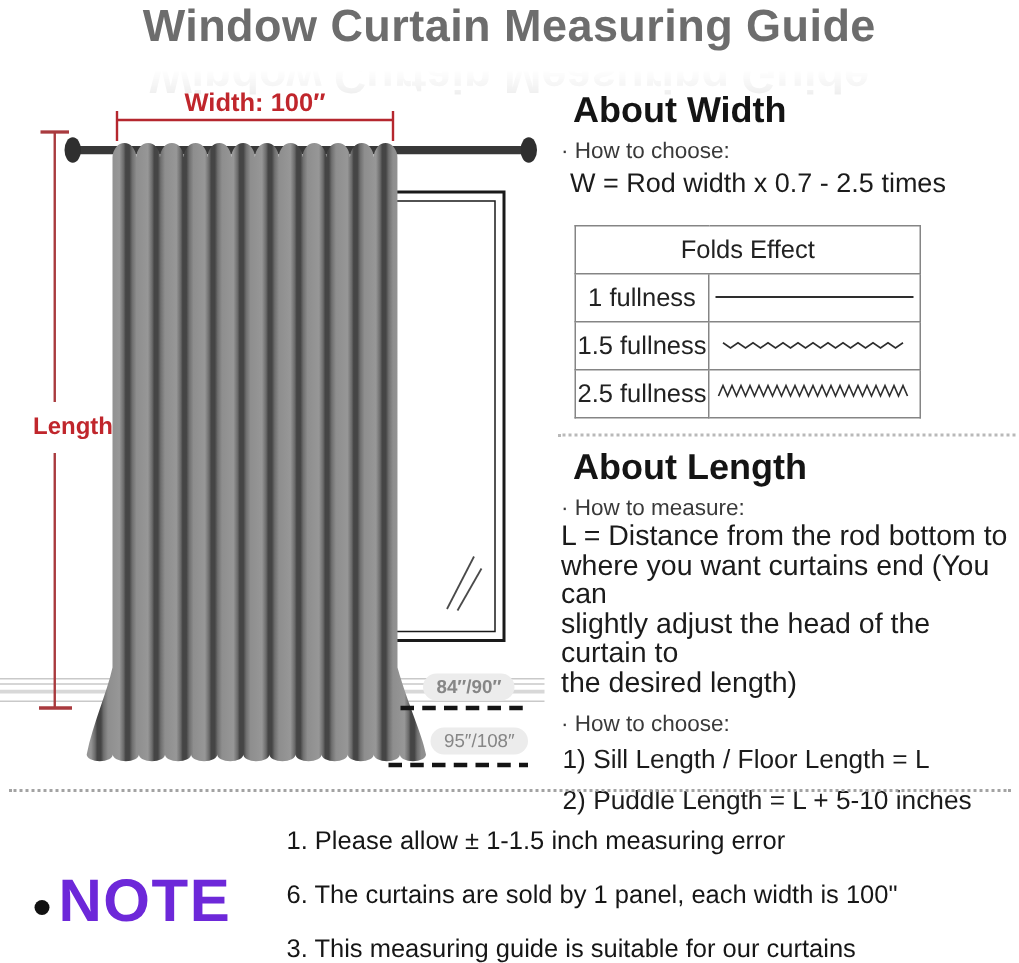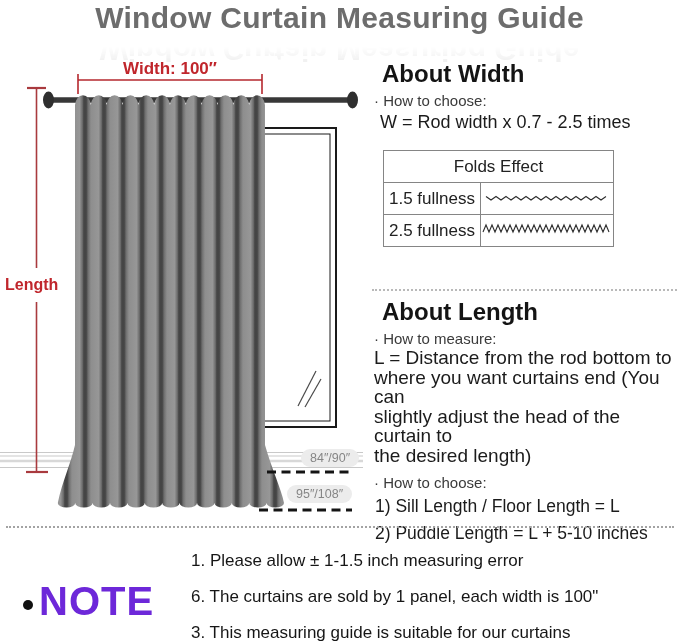--- a/index.html
+++ b/index.html
@@ -18,28 +18,28 @@
     opacity:.15;
     -webkit-mask-image:linear-gradient(to bottom, rgba(0,0,0,.9), transparent 60%);
     mask-image:linear-gradient(to bottom, rgba(0,0,0,.9), transparent 60%);
   }
   
   .width-label {
     position:absolute; left:78px; top:59px; width:184px; text-align:center;
     color:#c0262c; font-size:17px; font-weight:600;
   }
   .length-label {
-    position:absolute; left:5px; top:276px;
+    position:absolute; left:22px; top:276px;
     color:#c0262c; font-size:16px; font-weight:600;
   }
   .pill {
     position:absolute; background:#ececec; border-radius:9px;
     color:#868686; font-size:12.5px; padding:2px 9px; white-space:nowrap;
   }
-  .pill-sill  { left:301px; top:449px; }
+  .pill-sill  { left:282px; top:449px;font-weight:bold; }
   .pill-floor { left:287px; top:485px; }
   .diagram-svg { position:absolute; left:0; top:0; }
   
   .about-width { position:absolute; left:372px; top:60px; width:302px; }
   .section-heading { margin:0 0 4px 10px; font-size:24px; font-weight:600; color:#141414; }
   .bullet-line { margin:2px 0 1px 2px; font-size:15px; color:#3a3a3a; }
   .formula { margin:3px 0 0 8px; font-size:18px; font-weight:500; color:#1b1b1b; }
 
   .folds-table {
     position:absolute; left:383px; top:150px; width:231px;
@@ -162,20 +162,28 @@
     <div class="bullet-line">· How to choose:</div>
     <div class="formula">W = Rod width x 0.7 - 2.5 times</div>
   </div>
 
   <table class="folds-table">
     <tbody>
         <tr>
       <th colspan="2">Folds Effect</th>
     </tr>
     <tr>
+      <td class="label-cell">1 fullness</td>
+      <td class="effect-cell">
+        <svg width="140" height="12">
+          <line x1="4" y1="6" x2="136" y2="6" stroke="#2e2e2e" stroke-width="1.3"></line>
+        </svg>
+      </td>
+    </tr>
+    <tr>
       <td class="label-cell">1.5 fullness</td>
       <td class="effect-cell">
         <svg width="126" height="12">
           <polyline fill="none" stroke="#2e2e2e" stroke-width="1.1" points="2,4.5 7,8 12,4.5 17,8 22,4.5 27,8 32,4.5 37,8 42,4.5 47,8 52,4.5 57,8 62,4.5 67,8 72,4.5 77,8 82,4.5 87,8 92,4.5 97,8 102,4.5 107,8 112,4.5 117,8 122,4.5"></polyline>
         </svg>
       </td>
     </tr>
     <tr>
       <td class="label-cell">2.5 fullness</td>
       <td class="effect-cell">

